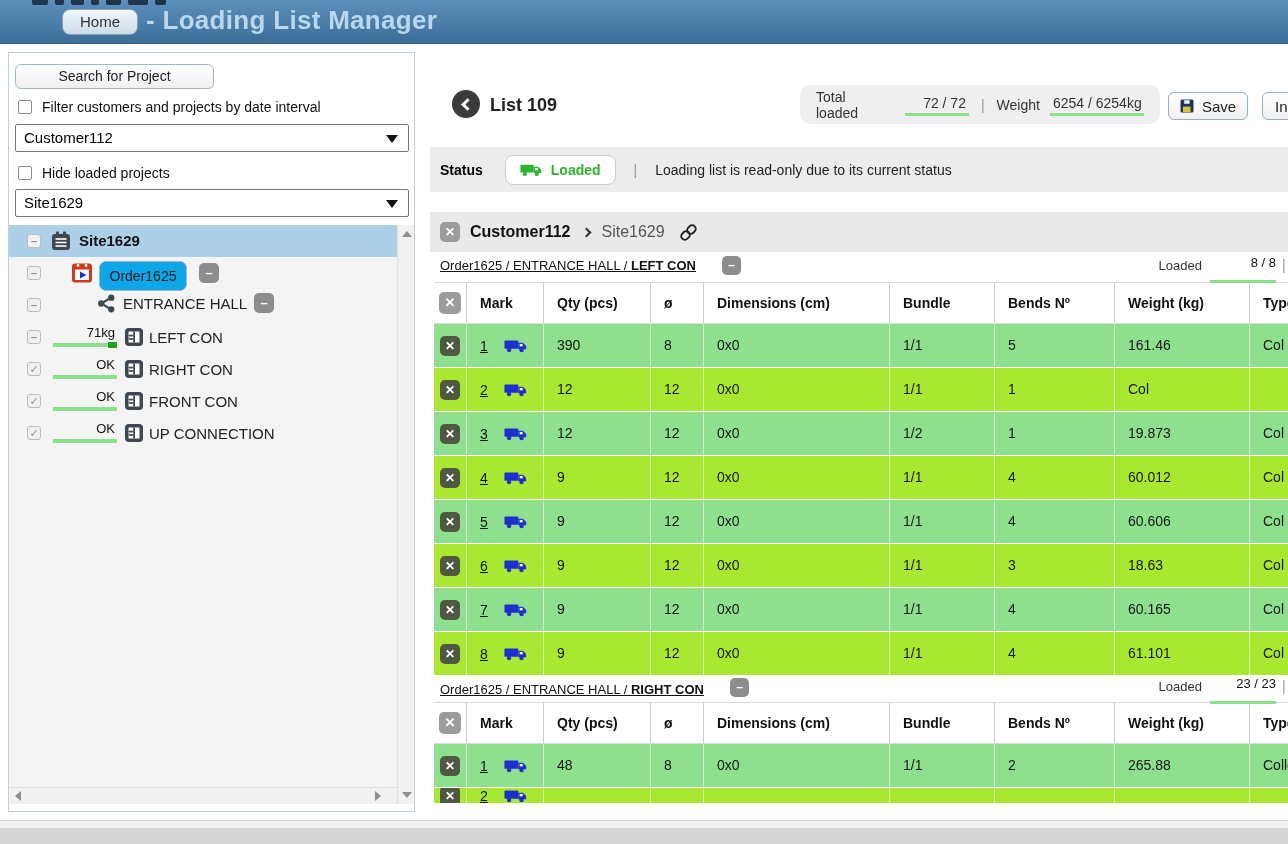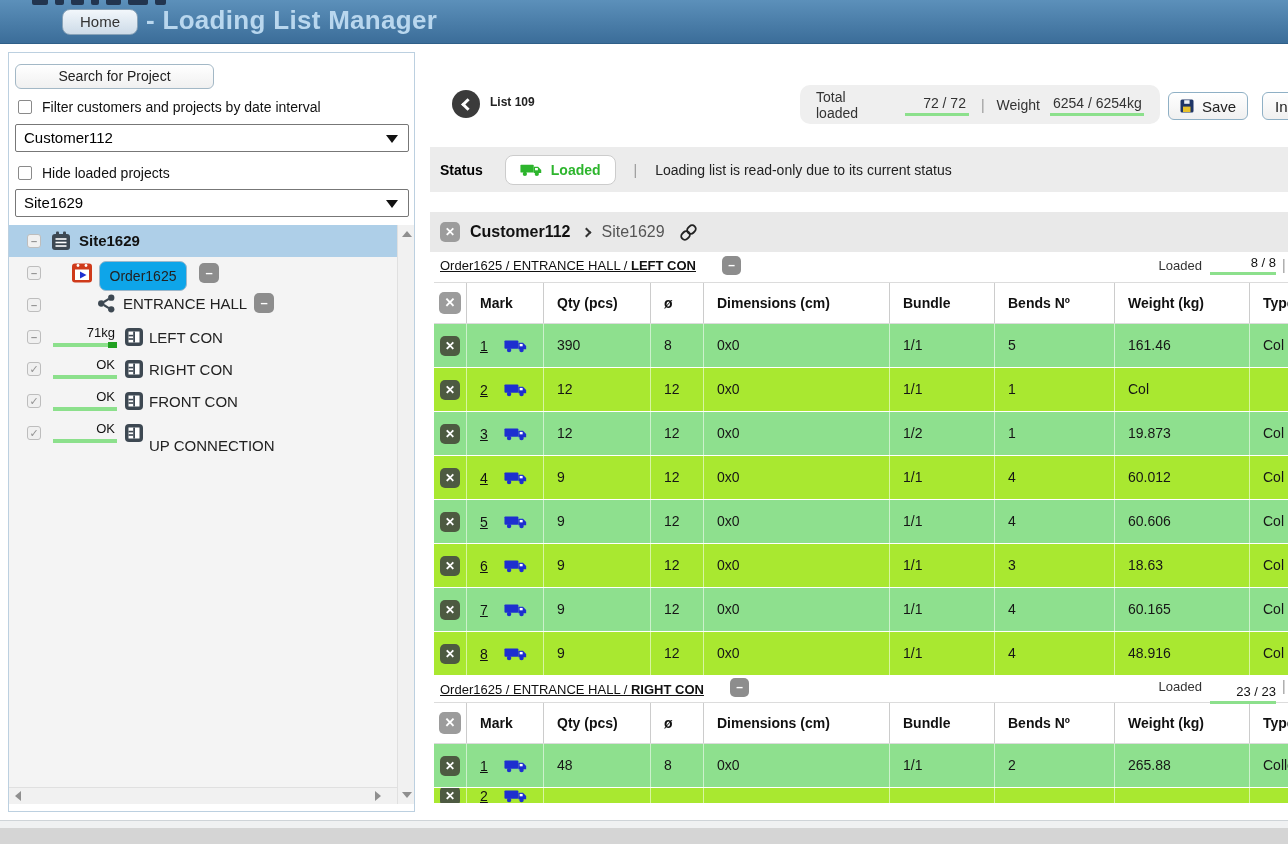--- a/index.html
+++ b/index.html
@@ -57,21 +57,21 @@
   .arr.up    { left:4px; top:6px;  border-left:5px solid transparent; border-right:5px solid transparent; border-bottom:6px solid #8f8f8f; }
   .arr.down  { left:4px; bottom:6px; border-left:5px solid transparent; border-right:5px solid transparent; border-top:6px solid #8f8f8f; }
   .arr.left  { left:6px; top:3px;  border-top:5px solid transparent; border-bottom:5px solid transparent; border-right:6px solid #8f8f8f; }
   .arr.right { right:16px; top:3px; border-top:5px solid transparent; border-bottom:5px solid transparent; border-left:6px solid #8f8f8f; }
 
   
   .main { position:absolute; left:430px; top:52px; width:858px; height:756px; background:#fff; overflow:hidden; }
   .back-btn { position:absolute; left:22px; top:38px; width:28px; height:28px; border-radius:50%;
     background:#3b3b3b; display:flex; align-items:center; justify-content:center; }
   .chev-left { width:9px; height:9px; border-left:3px solid #fff; border-bottom:3px solid #fff; transform:rotate(45deg); margin-left:3px; }
-  .list-title { position:absolute; left:60px; top:43px; font-size:12px; font-weight:bold; color:#222;text-align:center; }
+  .list-title { position:absolute; left:60px; top:43px; font-size:18px; font-weight:bold; color:#222;text-align:center; }
   .stats-pill { position:absolute; left:370px; top:33px; width:360px; height:39px; background:#efefef; border-radius:10px;
     display:flex; align-items:center; padding:0 16px; font-size:14px; color:#333; }
   .pill-val { border-bottom:3px solid #8ce08c; padding:1px 3px 2px; text-align:right; white-space:nowrap; }
   .pill-val.v1 { min-width:64px; margin-left:14px; }
   .pill-val.v2 { min-width:84px; margin-left:10px; }
   .pill-sep { color:#999; margin:0 12px; }
   .tb-btn { position:absolute; top:40px; height:28px; background:linear-gradient(#ffffff,#f0f0f0);
     border:1px solid #8fb0c5; border-radius:6px; font-size:15px; color:#222;
     display:flex; align-items:center; justify-content:center; gap:8px; }
   .save-btn { left:738px; width:80px; }
@@ -98,23 +98,23 @@
   .sections { position:absolute; left:0; top:200px; width:1100px; }
   .sec-title { position:relative; height:30px; }
   .sec-title.compact { height:26px; }
   .sec-link { position:absolute; left:10px; top:6px; font-size:13px; color:#111; text-decoration:underline; white-space:nowrap; }
   .sec-link b { font-weight:bold; }
   .sec-minus { position:absolute; top:4px; width:19px; height:19px; background:#8d8d8d; border-radius:5px;
     color:#fff; font-weight:bold; font-size:12px; line-height:18px; text-align:center; }
   .sec-title.compact .sec-minus { top:2px; }
   .sec-loaded-lbl { position:absolute; left:700px; top:6px; width:72px; text-align:right; font-size:13px; color:#333; }
   .sec-loaded-val { position:absolute; left:780px; top:3px; width:66px; text-align:right; font-size:13px; color:#111;
-    border-bottom:3px solid #8ce08c; padding-bottom:2px; }
+    border-bottom:3px solid #8ce08c; padding-bottom:10px; }
   .sec-tail { position:absolute; left:852px; top:5px; color:#999; font-size:14px; }
-  .sec-title.compact .sec-loaded-lbl { top:3px; } .sec-title.compact .sec-loaded-val { top:0;margin-top:8px; } .sec-title.compact .sec-tail { top:2px; }
+  .sec-title.compact .sec-loaded-lbl { top:3px; } .sec-title.compact .sec-loaded-val { top:0; } .sec-title.compact .sec-tail { top:2px; }
 
   .grid-row { display:grid; grid-template-columns:33px 77px 107px 53px 186px 105px 120px 135px 220px; width:1036px; margin-left:4px; }
   .thead { height:42px; background:#fff; border-top:1px solid #dcdcdc; border-bottom:1px solid #dcdcdc; }
   .thead .cell { font-weight:bold; font-size:14px; color:#111; line-height:40px; padding-left:13px;
     border-right:1px solid #ccc; overflow:hidden; white-space:nowrap; }
   .thead .cell.cx { display:flex; align-items:center; justify-content:center; padding:0; }
   .x-head { width:22px; height:22px; background:#9c9c9c; border-radius:5px; color:#fff; font-weight:bold;
     font-size:13px; line-height:22px; text-align:center; }
   .trow { height:44px; border-bottom:1px solid #fff; }
   .trow.odd  { background:#8ee08e; }
@@ -269,21 +269,21 @@
         <span class="stat-bar"></span>
         <span class="t-icon" style="left:115px;top:6px">
           <svg width="20" height="20" viewBox="0 0 20 20">
             <rect x="1" y="1" width="18" height="18" rx="4" fill="#3d4852"></rect>
             <rect x="4.5" y="4.5" width="11" height="11" fill="#fff"></rect>
             <rect x="9.2" y="4.5" width="1.8" height="11" fill="#3d4852"></rect>
             <rect x="4.5" y="7.8" width="4.7" height="1.6" fill="#3d4852"></rect>
             <rect x="4.5" y="11.2" width="4.7" height="1.6" fill="#3d4852"></rect>
           </svg>
         </span>
-        <span class="t-label" style="left:140px;top:20px">UP CONNECTION</span>
+        <span class="t-label" style="left:140px;top:8px">UP CONNECTION</span>
       </div>
     </div>
 
   <div class="vscroll">
     <span class="arr up"></span>
     <span class="arr down"></span>
   </div>
   <div class="hscroll">
     <span class="arr left"></span>
     <span class="arr right"></span>
@@ -549,21 +549,21 @@
               <circle cx="19" cy="13" r="2.4" fill="#1d2fd0"></circle>
               <rect x="17" y="6.3" width="3.2" height="2.6" fill="#fff"></rect>
             </svg>
           </span>
         </div>
         <div class="cell">9</div>
         <div class="cell">12</div>
         <div class="cell">0x0</div>
         <div class="cell">1/1</div>
         <div class="cell">4</div>
-        <div class="cell">48.916</div>
+        <div class="cell">61.101</div>
         <div class="cell">Col</div>
       </div>
       <div class="sec-title compact">
         <a class="sec-link"><span>Order1625 / ENTRANCE HALL / </span><b>RIGHT CON</b></a>
         <span class="sec-minus" style="left: 300px;">–</span>
         <span class="sec-loaded-lbl">Loaded</span>
         <span class="sec-loaded-val">23 / 23</span>
         <span class="sec-tail">|</span>
       </div>
       <div class="grid-row thead">

